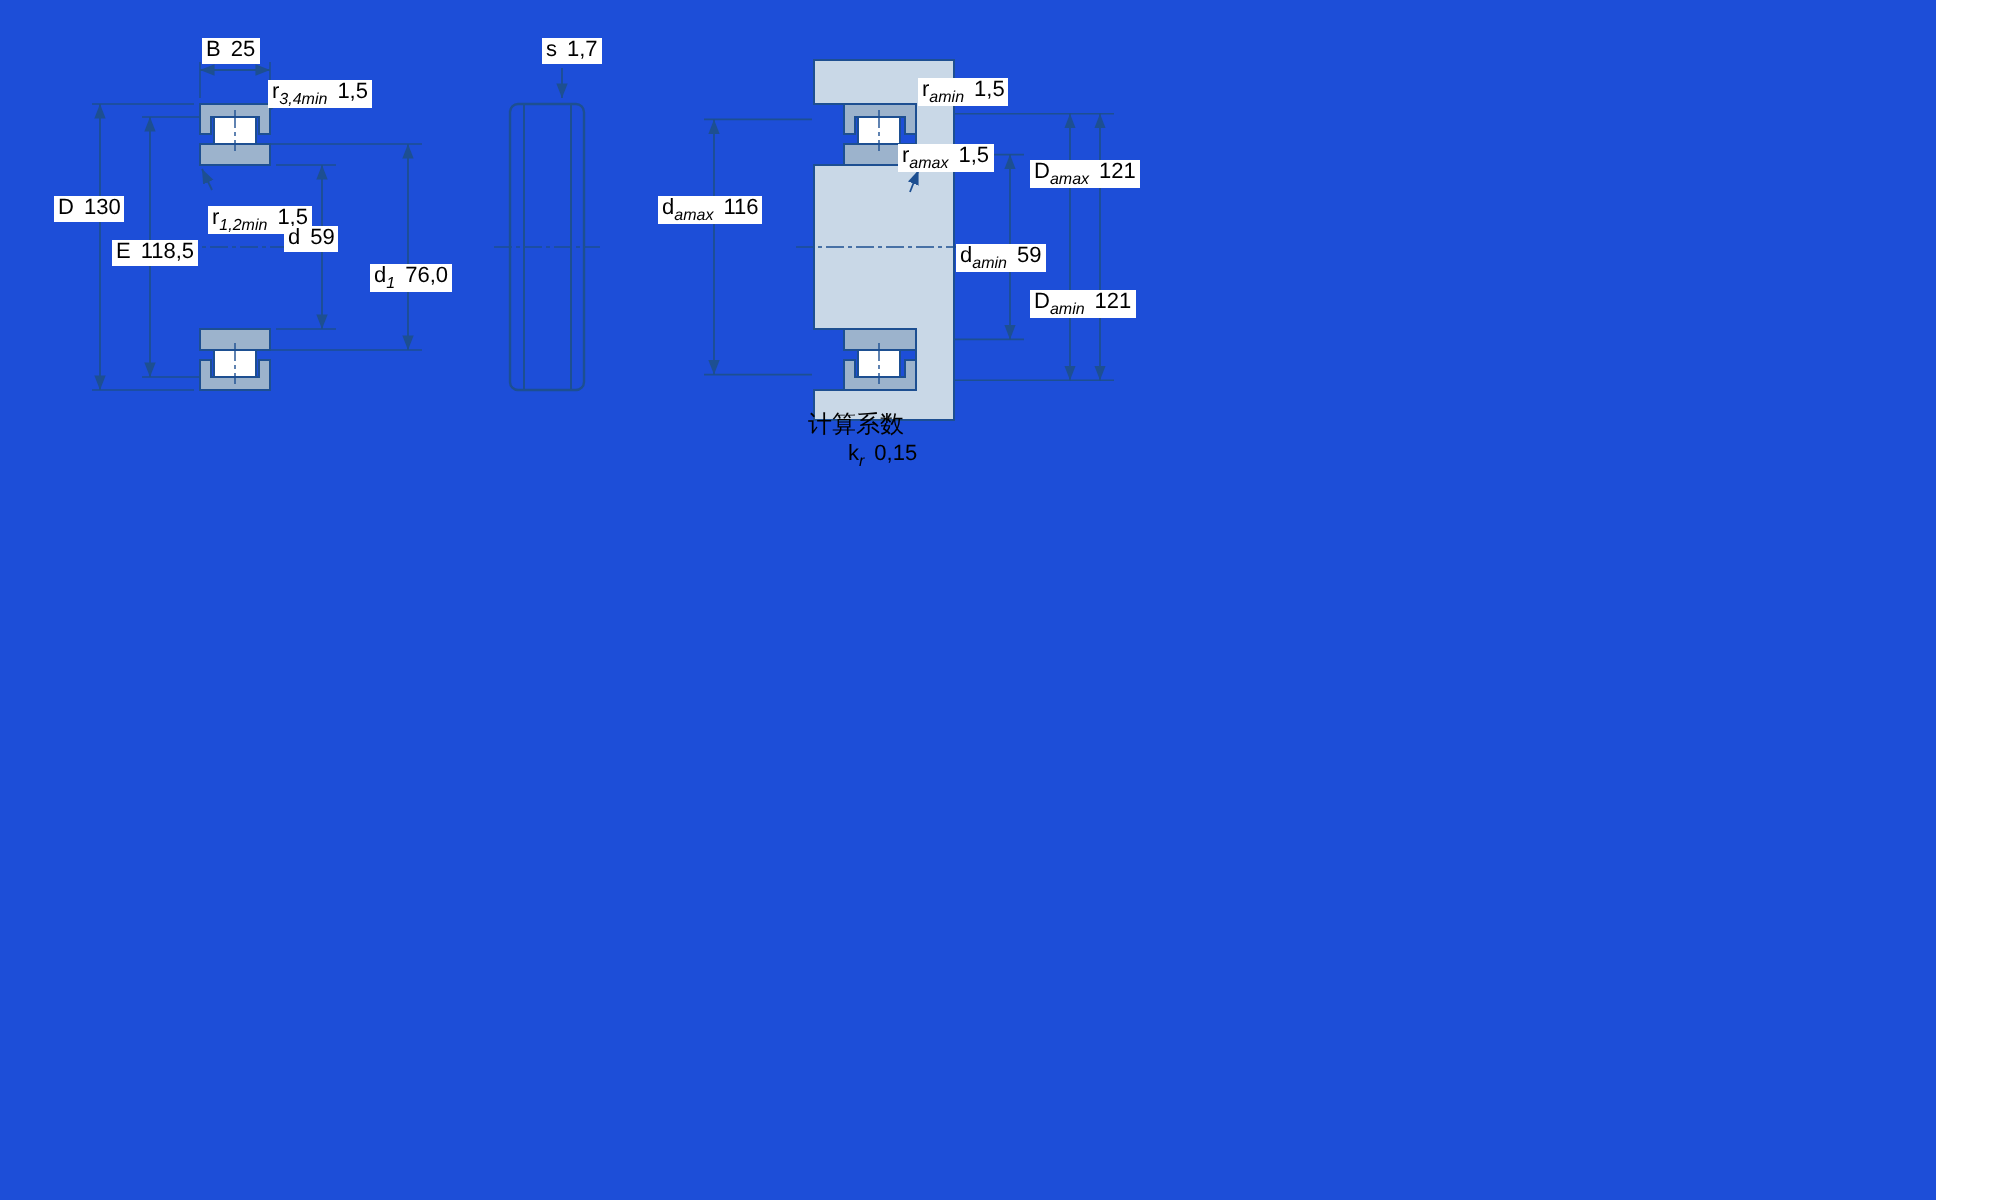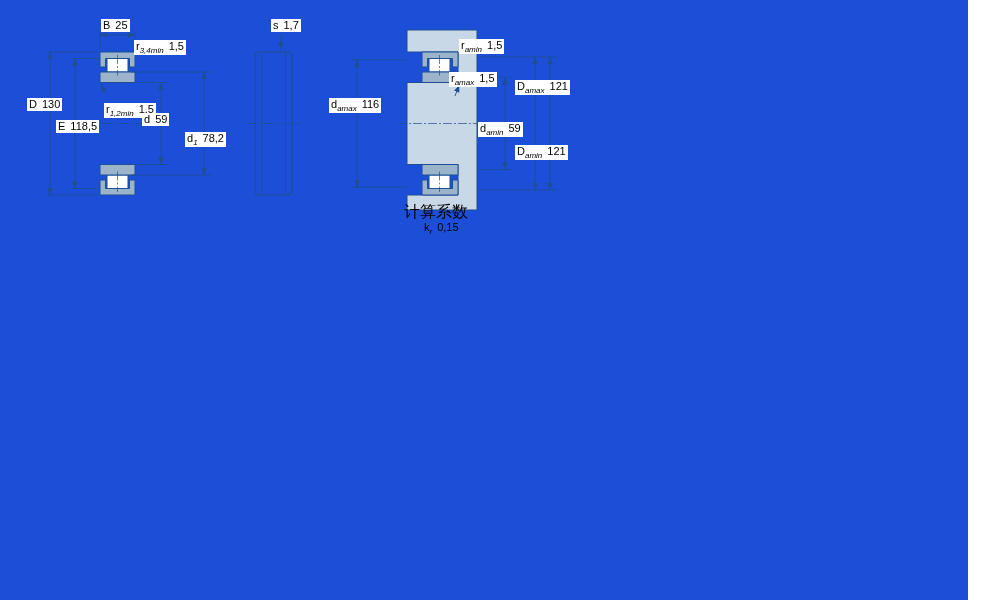--- a/index.html
+++ b/index.html
@@ -14,21 +14,21 @@
   .abut   {fill:var(--abutment_fill,#c9d8e7);stroke:var(--outline,#1d4f91);stroke-width:1;}
   .dimline{fill:none;stroke:var(--outline,#1d4f91);stroke-width:0.9;}
   .ext    {stroke:var(--outline,#1d4f91);stroke-width:0.8;}
   .cl     {stroke:var(--outline,#1d4f91);stroke-width:0.7;stroke-dasharray:9 2 2 2;fill:none;}
 
   
   .dim{position:absolute;font-size:11px;line-height:13px;color:#000;background:#fff;
        padding:0 2px;white-space:nowrap;}
   .dim sub{font-size:8px;line-height:1;font-style:italic;}
   .dim .val{margin-left:5px;}
-  .calc{position:absolute;font-size:16px;line-height:14px;color:#000;white-space:nowrap;}
+  .calc{position:absolute;font-size:12px;line-height:14px;color:#000;white-space:nowrap;}
 </style>
 </head>
 <body>
 
 <div class="canvas">
 
   <svg width="1000" height="600" viewBox="0 0 1000 600">
     <defs>
       <marker id="arrow" viewBox="0 0 10 10" refX="9" refY="5" markerWidth="9" markerHeight="9" orient="auto-start-reverse">
         <path d="M0,1.5 L9,5 L0,8.5 z" style="fill:var(--outline,#1d4f91)"></path>
@@ -130,21 +130,21 @@
 
   <div class="dim" style="left:104px;top:103px">
     <span class="sym">r</span><sub>1,2min</sub><span class="val">1,5</span>
   </div>
 
   <div class="dim" style="left:142px;top:113px">
     <span class="sym">d</span><span class="val">59</span>
   </div>
 
   <div class="dim" style="left:185px;top:132px">
-    <span class="sym">d</span><sub>1</sub><span class="val">78,2</span>
+    <span class="sym">d</span><sub>1</sub><span class="val">76,0</span>
   </div>
 
   <div class="dim" style="left:271px;top:19px">
     <span class="sym">s</span><span class="val">1,7</span>
   </div>
 
   <div class="dim" style="left:459px;top:39px">
     <span class="sym">r</span><sub>amin</sub><span class="val">1,5</span>
   </div>
 

